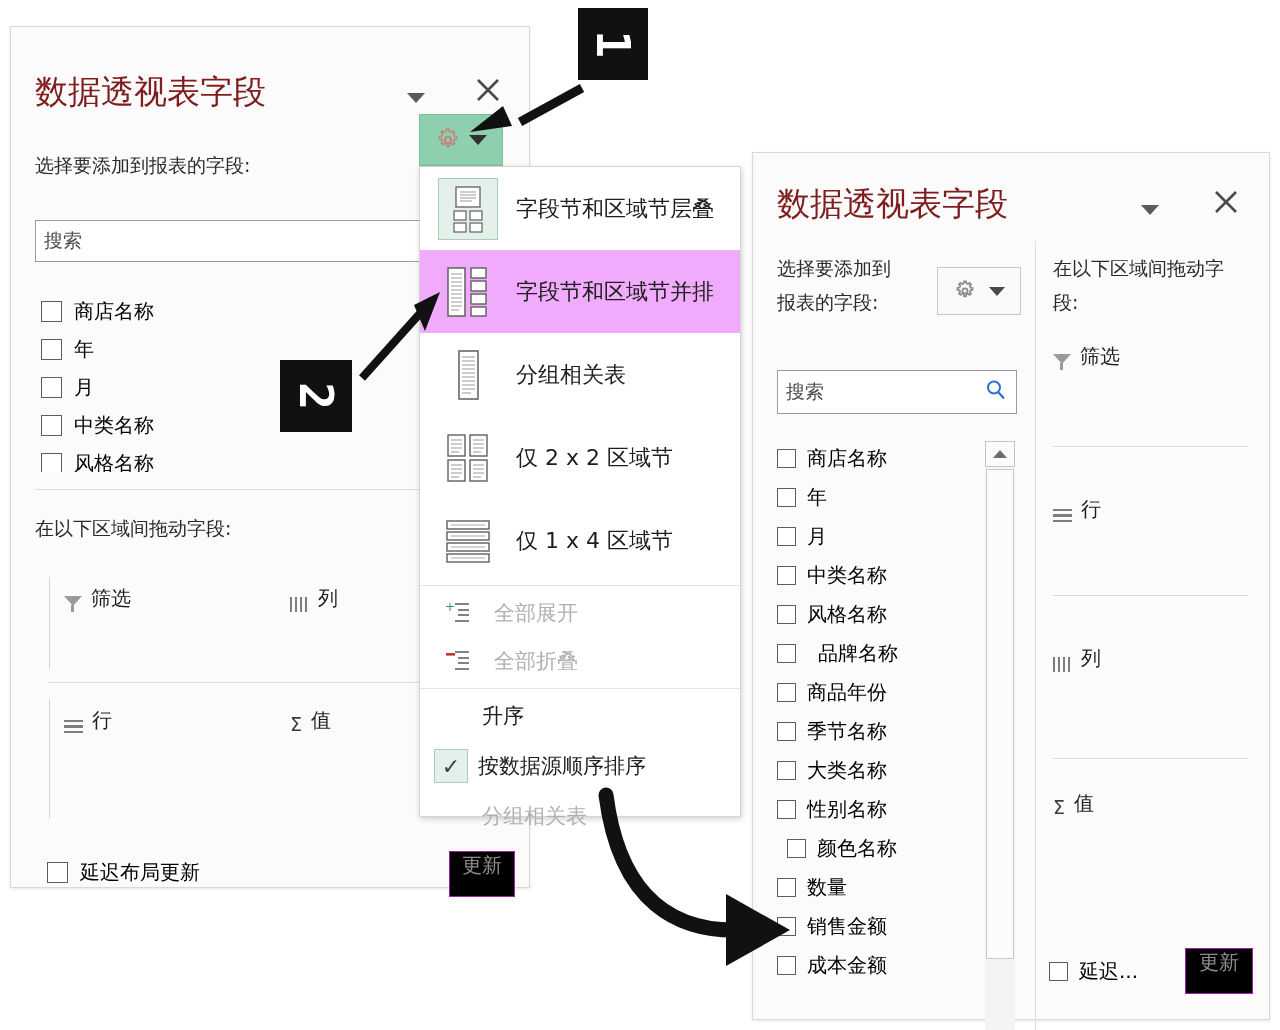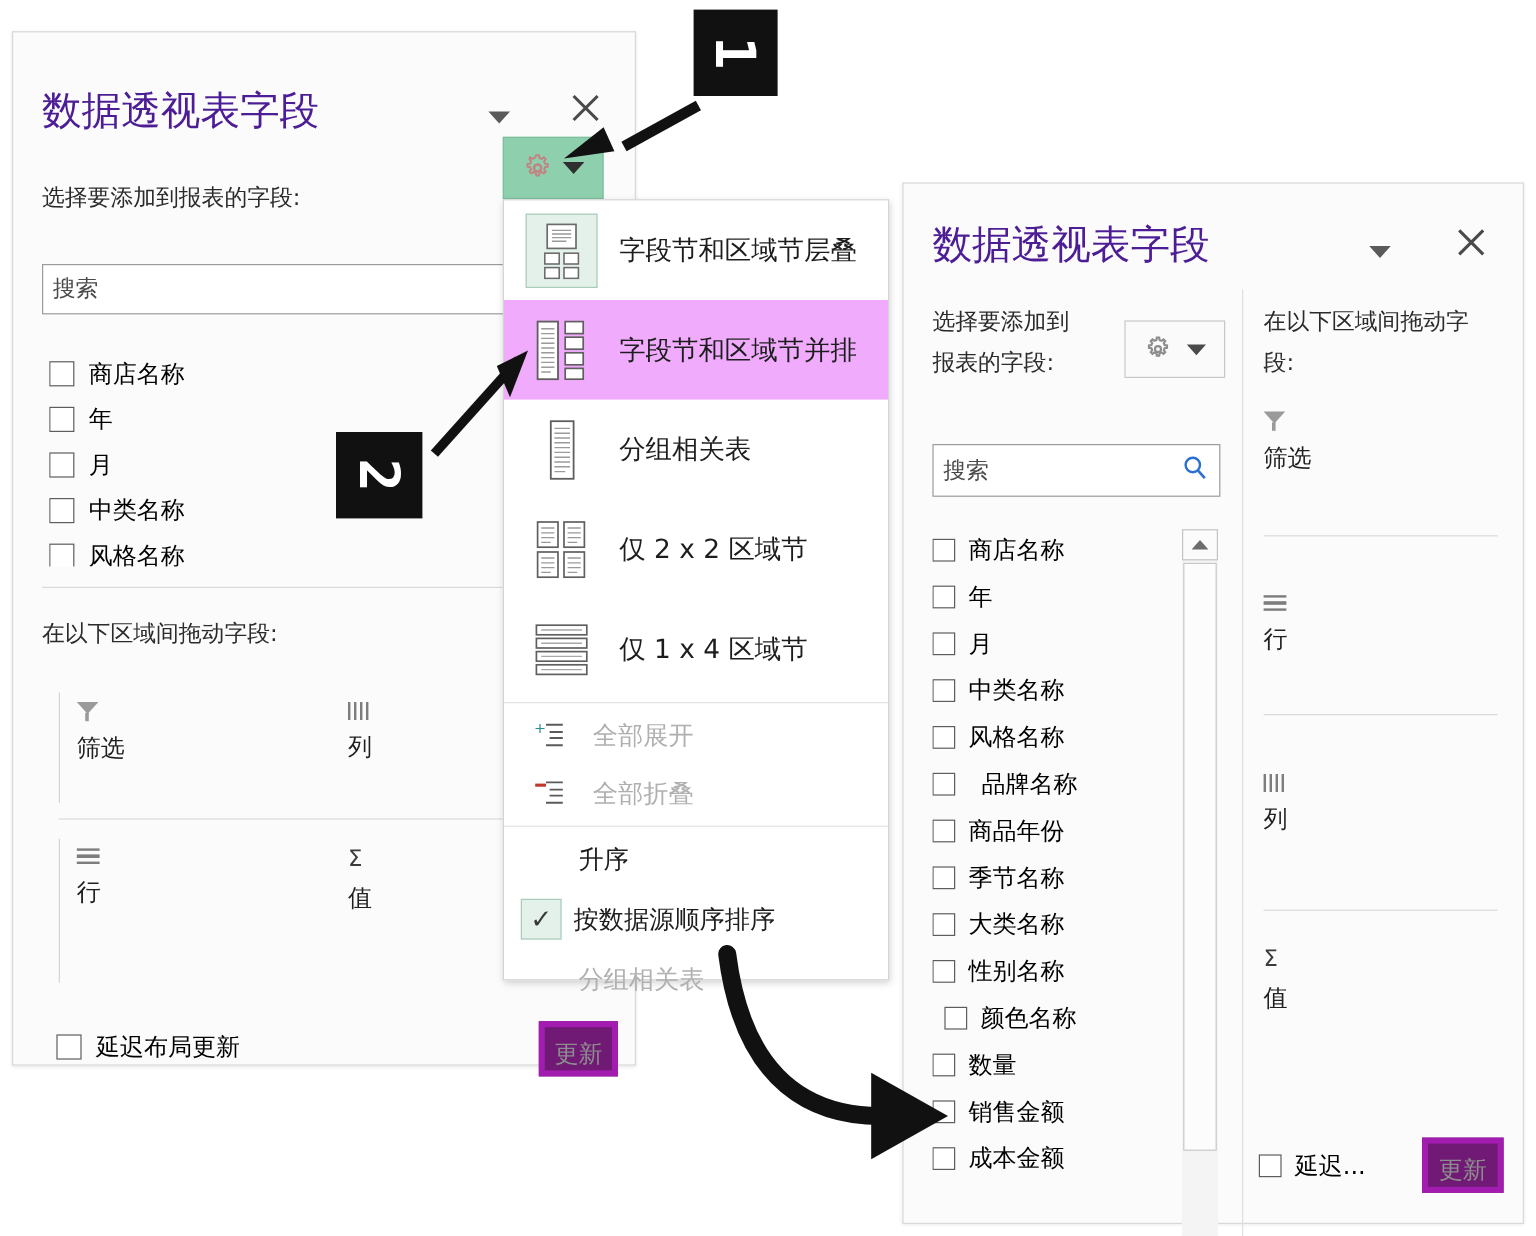--- a/index.html
+++ b/index.html
@@ -13,21 +13,21 @@
   #root { position: relative; width: 1280px; height: 1030px; background:#fff; }
 
   
   .panel {
     position: absolute;
     background: #fbfbfb;
     border: 1px solid #d9d9d9;
     box-shadow: 0 1px 3px rgba(0,0,0,.10);
   }
   .panel-title {
-    color: #4c1d95;
+    color: #7f1d1d;
     font-size: 33px;
     line-height: 1;
     white-space: nowrap;
     font-family: "DejaVu Sans", "Liberation Sans", sans-serif;
   }
   .hdr-btn { position:absolute; color:#3b3b3b; cursor:pointer; }
   .caret-down {
     width:0;height:0;
     border-left:9px solid transparent;
     border-right:9px solid transparent;
@@ -45,21 +45,21 @@
   .searchbox .ph { color:#4a4a4a; }
 
   .fieldrow { display:flex; align-items:center; gap:12px; font-size:20px; color:#000000; }
   .cb {
     width:21px;height:21px;border:1.6px solid #5d5d5d;background:#fff;flex:none;
   }
   .cb.sm { width:19px; height:19px; }
 
   .hr { background:#dadada; height:1px; }
 
-  .areahdr { display:flex; align-items:flex-start; gap:9px; font-size:20px; color:#1f1f1f;flex-direction:column; }
+  .areahdr { display:flex; align-items:flex-end; gap:9px; font-size:20px; color:#1f1f1f; }
   .ic { flex:none; display:inline-block; }
 
   
   .ic-funnel { width:18px; height:16px; position:relative; }
   .ic-funnel:before{
     content:""; position:absolute; left:0; top:0;
     border-left:9px solid transparent; border-right:9px solid transparent;
     border-top:10px solid #9a9a9a;
   }
   .ic-funnel:after{
@@ -67,22 +67,22 @@
   }
   
   .ic-rows { width:19px; height:14px; }
   .ic-rows i { display:block; height:2.4px; background:#7d7d7d; margin-bottom:3px; }
   
   .ic-cols { width:19px; height:15px; display:flex; gap:2.6px; }
   .ic-cols i { display:block; width:2.4px; background:#7d7d7d; height:100%; }
   .ic-sigma { font-size:19px; color:#3c3c3c; line-height:1; }
 
   .btn-update {
-    border:5px solid #a21caf; background:#701a75; color:#8d8d8d;
-    display:flex; align-items:flex-end; justify-content:center;
+    border:1px solid #a21caf; background:#000000; color:#8d8d8d;
+    display:flex; align-items:flex-start; justify-content:center;
     font-size:20px;
   }
 
   
   .greenbtn {
     position:absolute; background:#8ed0ae; border:1px solid #7bbf9c;
     display:flex; align-items:center; justify-content:center; gap:8px;
   }
   .gear-svg { display:block; }
 

